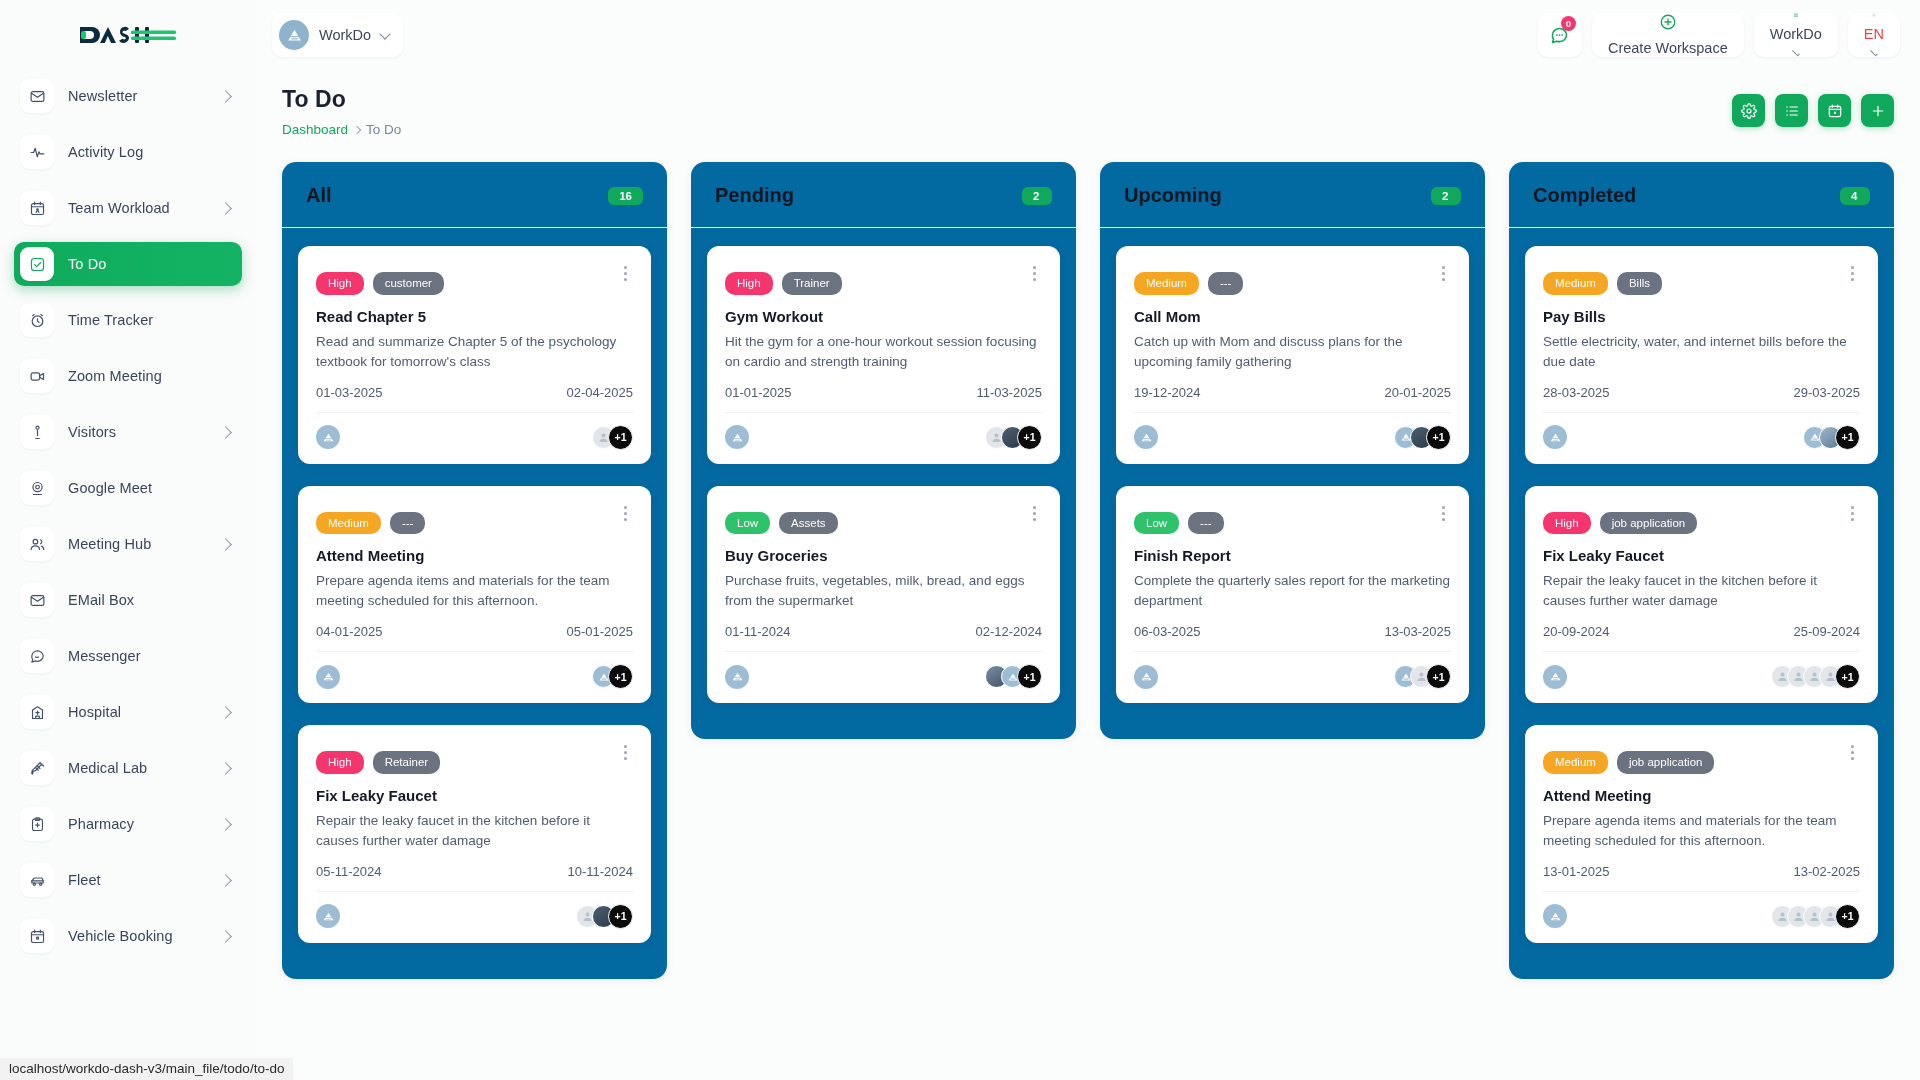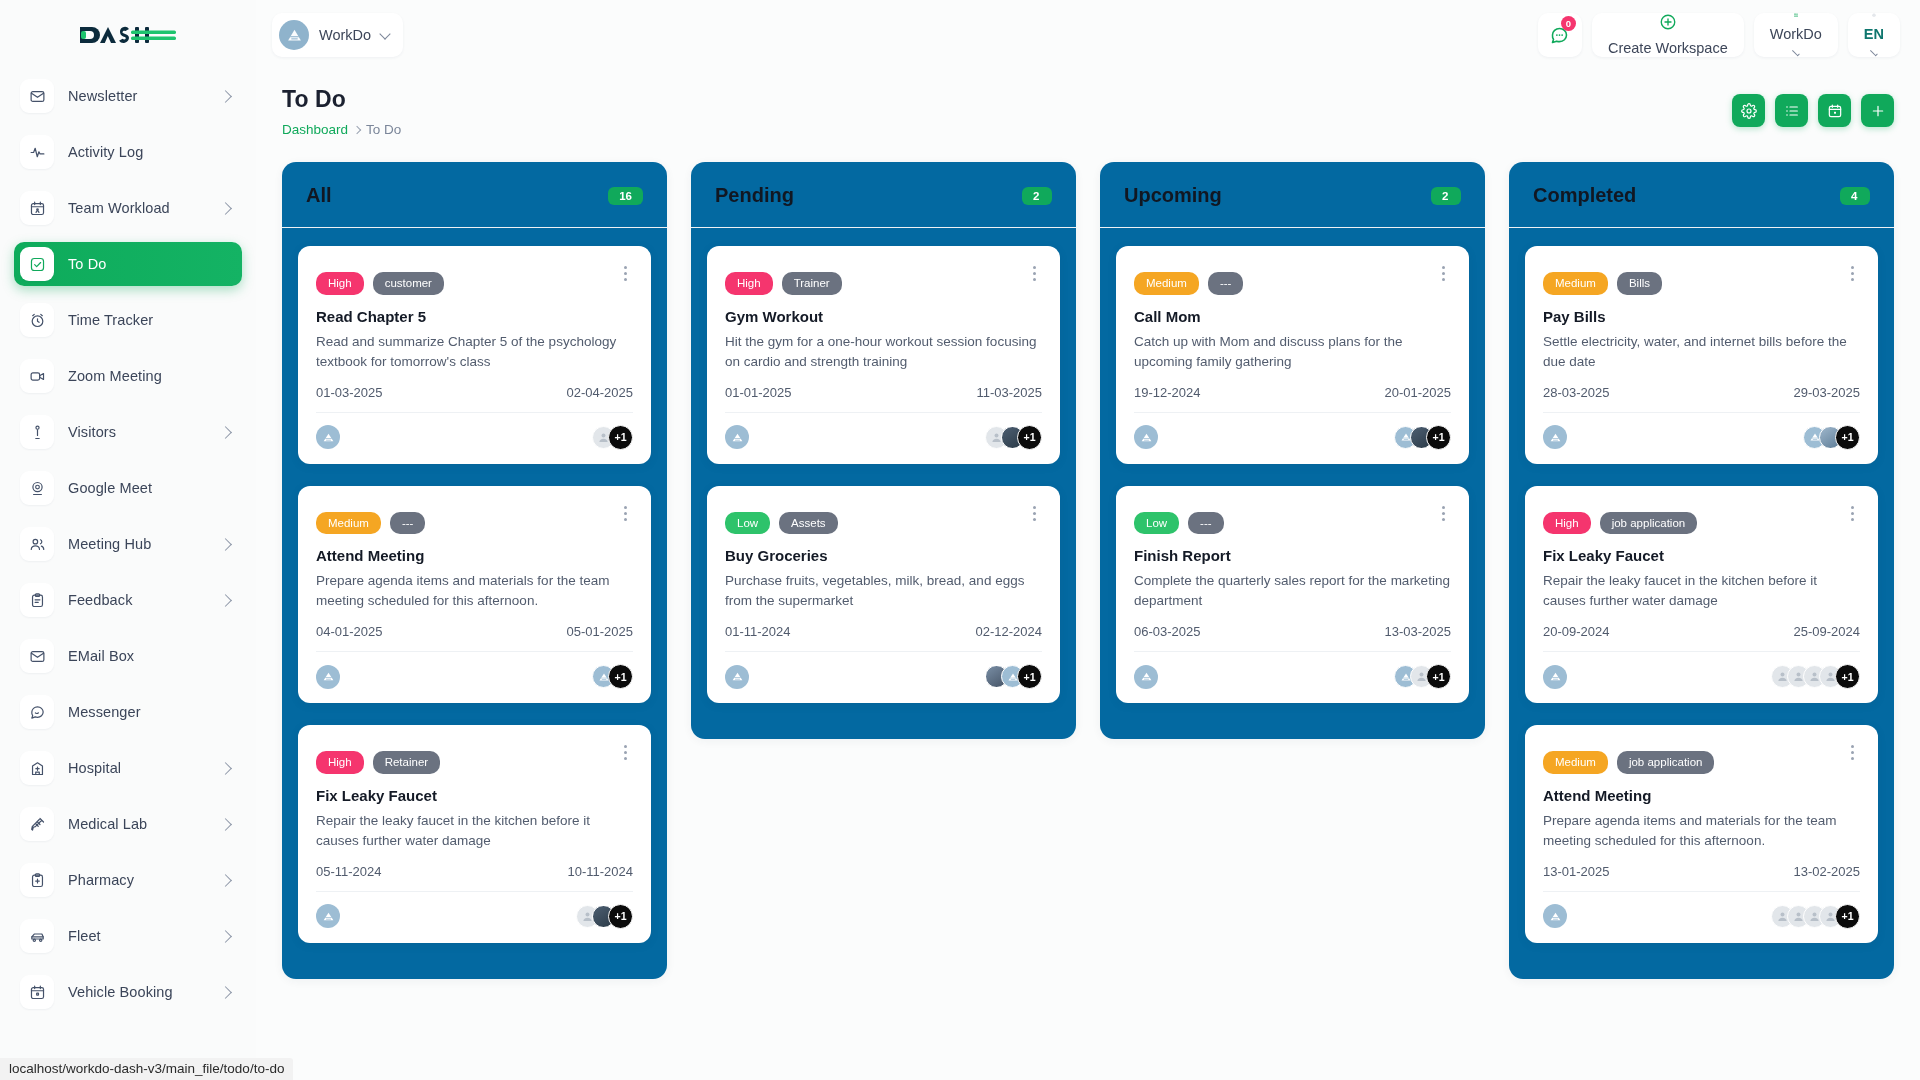--- a/index.html
+++ b/index.html
@@ -301,31 +301,20 @@
               <path d="M3.2 19c0-3.2 2.6-5 5.8-5s5.8 1.8 5.8 5"></path>
               <path d="M16.2 5.3a3.1 3.1 0 0 1 0 5.7M17.5 14.4c2 .6 3.3 2.2 3.3 4.6"></path>
             </svg>
           </span>
           <span class="nav-label">Meeting Hub</span>
           <span class="chev"></span>
         </div>
         <div class="nav-item">
           <span class="nav-ico">
             <svg viewBox="0 0 24 24">
-              <rect x="5" y="4.5" width="14" height="16" rx="2.5"></rect>
-              <rect x="9" y="2.6" width="6" height="3.6" rx="1.3"></rect>
-              <path d="M8.6 11h6.8M8.6 14.6h4.5"></path>
-            </svg>
-          </span>
-          <span class="nav-label">Feedback</span>
-          <span class="chev"></span>
-        </div>
-        <div class="nav-item">
-          <span class="nav-ico">
-            <svg viewBox="0 0 24 24">
               <rect x="3" y="5" width="18" height="14" rx="2.5"></rect>
               <path d="M3.5 7.5 12 13.2 20.5 7.5"></path>
             </svg>
           </span>
           <span class="nav-label">EMail Box</span>
         </div>
         <div class="nav-item">
           <span class="nav-ico">
             <svg viewBox="0 0 24 24">
               <path d="M20 11.4a8 7.4 0 0 1-8 7.4 9 9 0 0 1-3.2-.55L4 20l1.2-3.6A7.3 7.3 0 0 1 4 11.4a8 7.4 0 0 1 8-7.4 8 7.4 0 0 1 8 7.4Z"></path>
@@ -435,21 +424,21 @@
         </svg>
         <span>WorkDo</span>
         <span class="caret"></span>
       </div>
 
       <div class="pill-btn">
         <svg viewBox="0 0 24 24" fill="none" stroke="#c2c8d0" stroke-width="1.6">
           <circle cx="12" cy="12" r="9" fill="#d9dee4" stroke="none"></circle>
           <path d="M3 12h18M12 3a14 14 0 0 1 0 18a14 14 0 0 1 0-18Z" stroke="#fbfcfc"></path>
         </svg>
-        <span style="color:#0f766e;font-weight:700;">EN</span>
+        <span style="color:#ef4444;font-weight:400;">EN</span>
         <span class="caret"></span>
       </div>
     </header>
 
     <div class="page-head">
       <div>
         <div class="page-title">To Do</div>
         <div class="crumbs">
           <span class="crumb-link">Dashboard</span>
           <span class="crumb-sep"></span>

